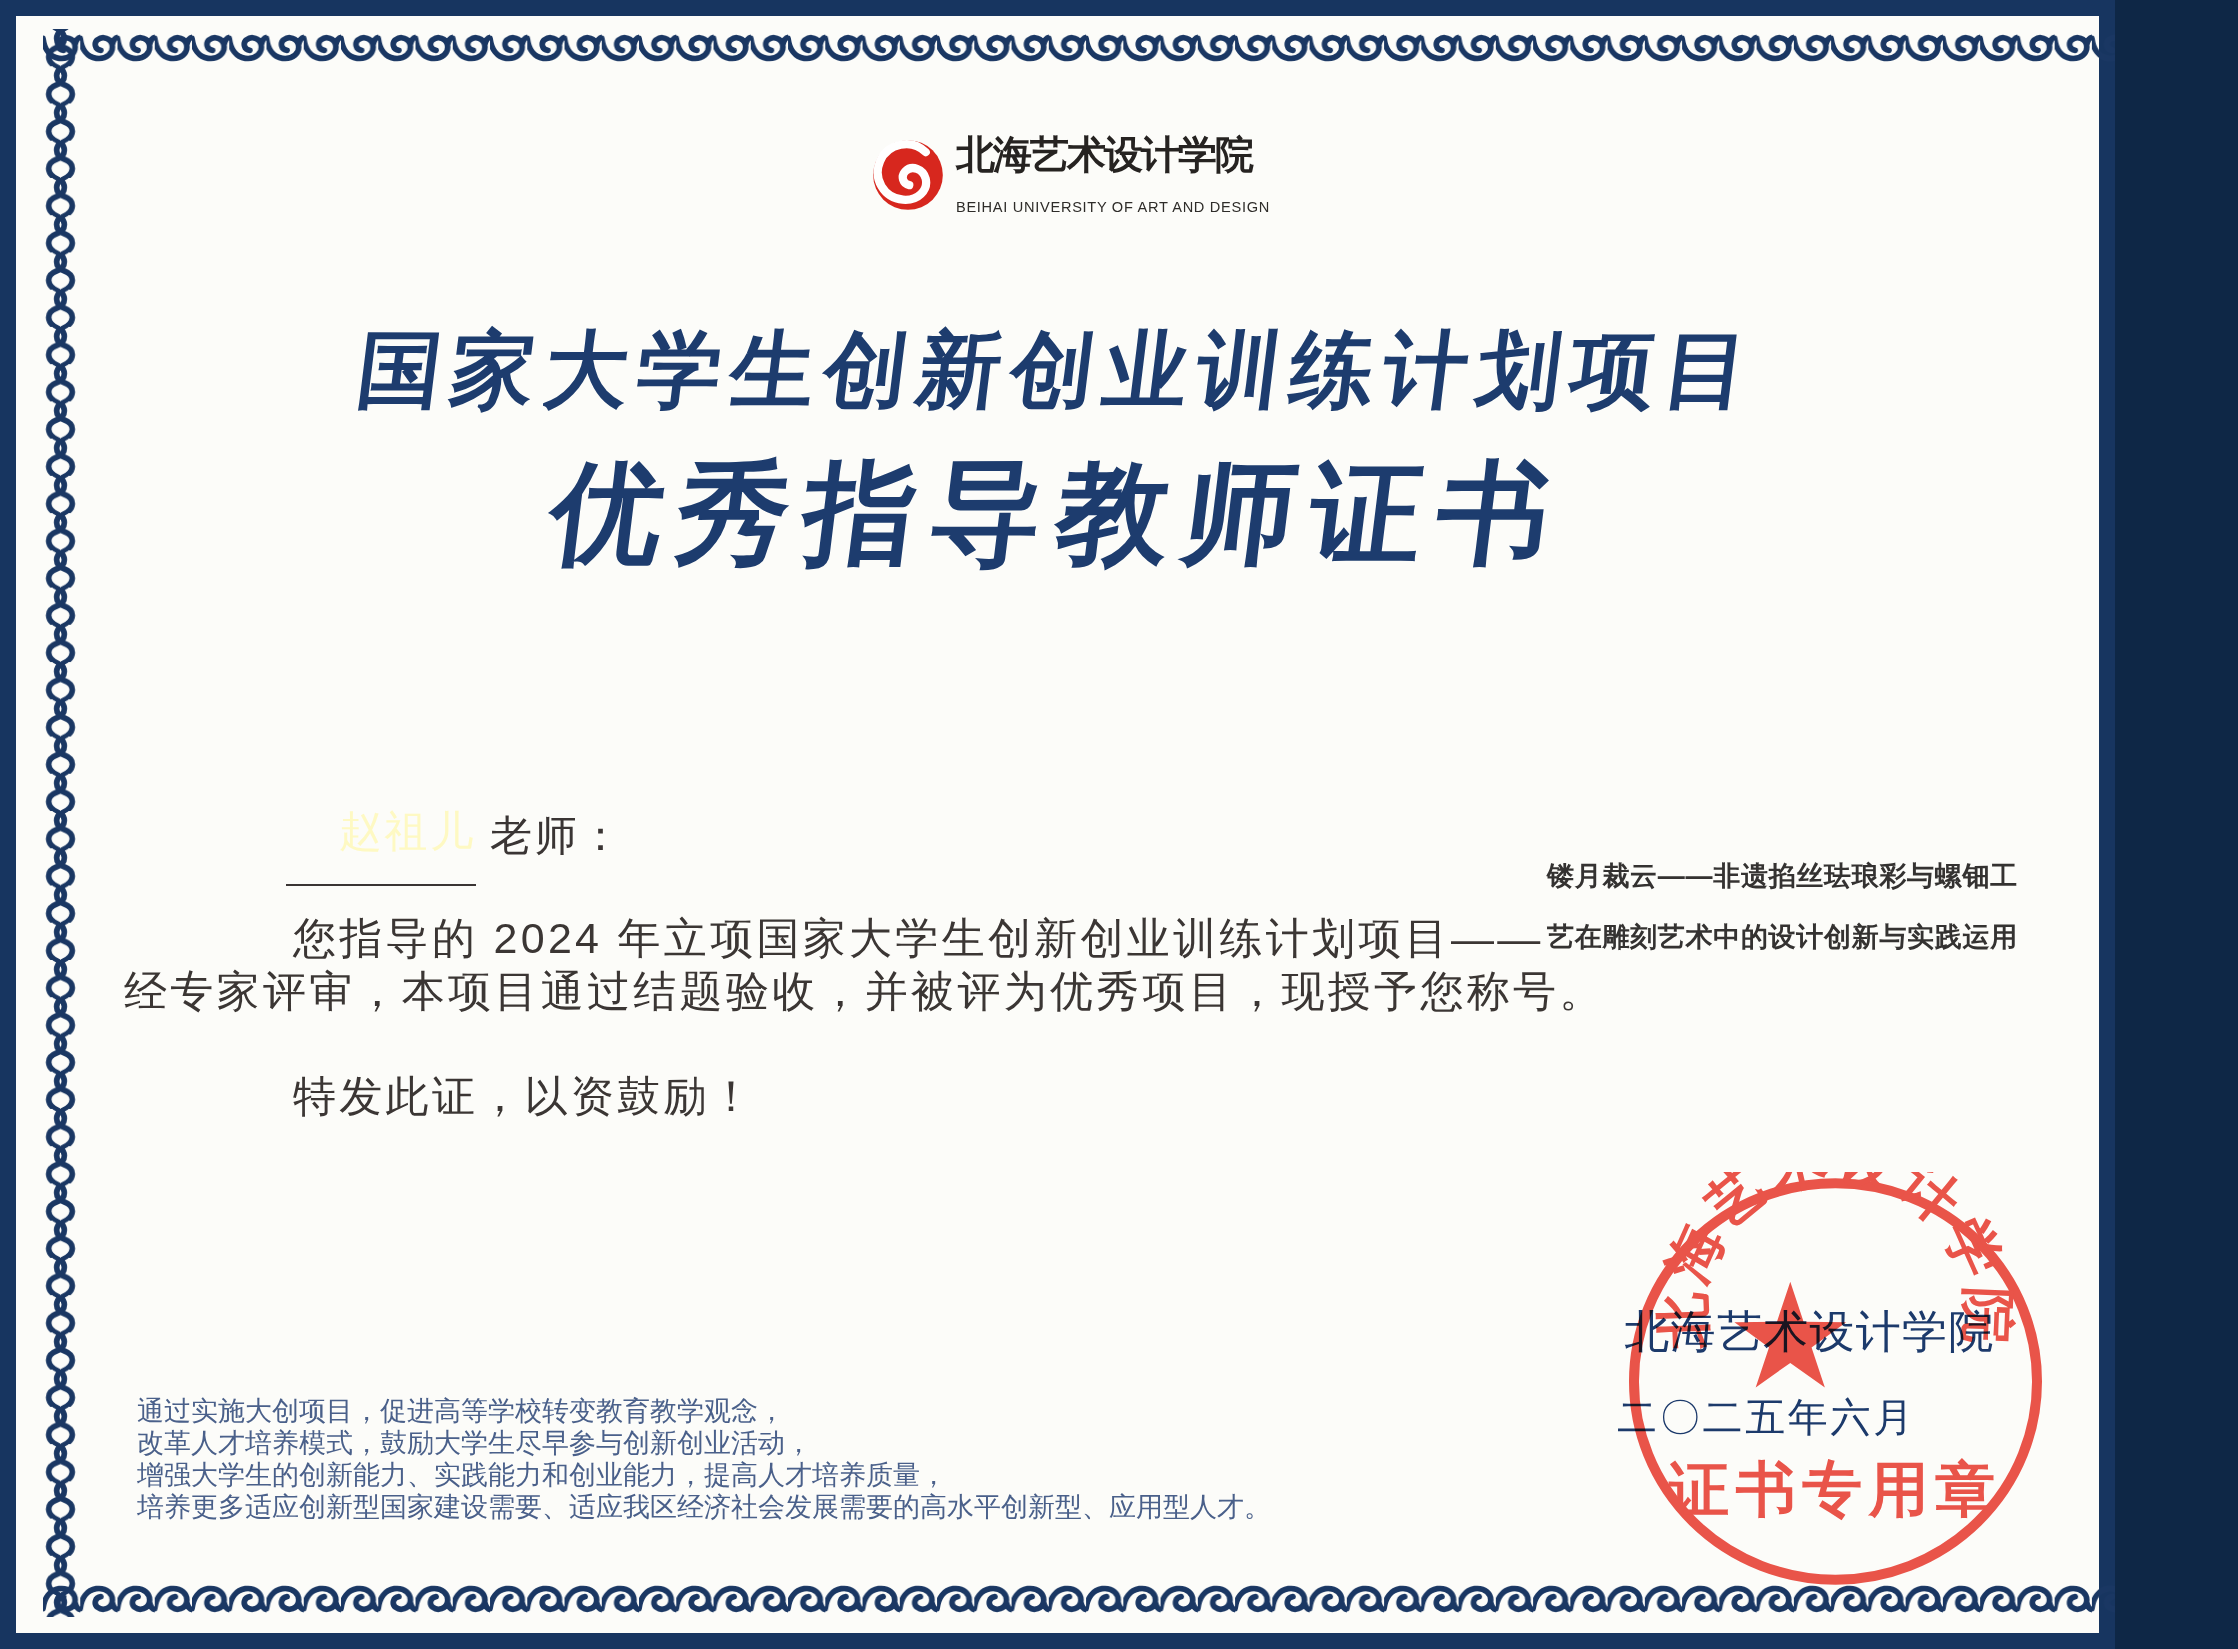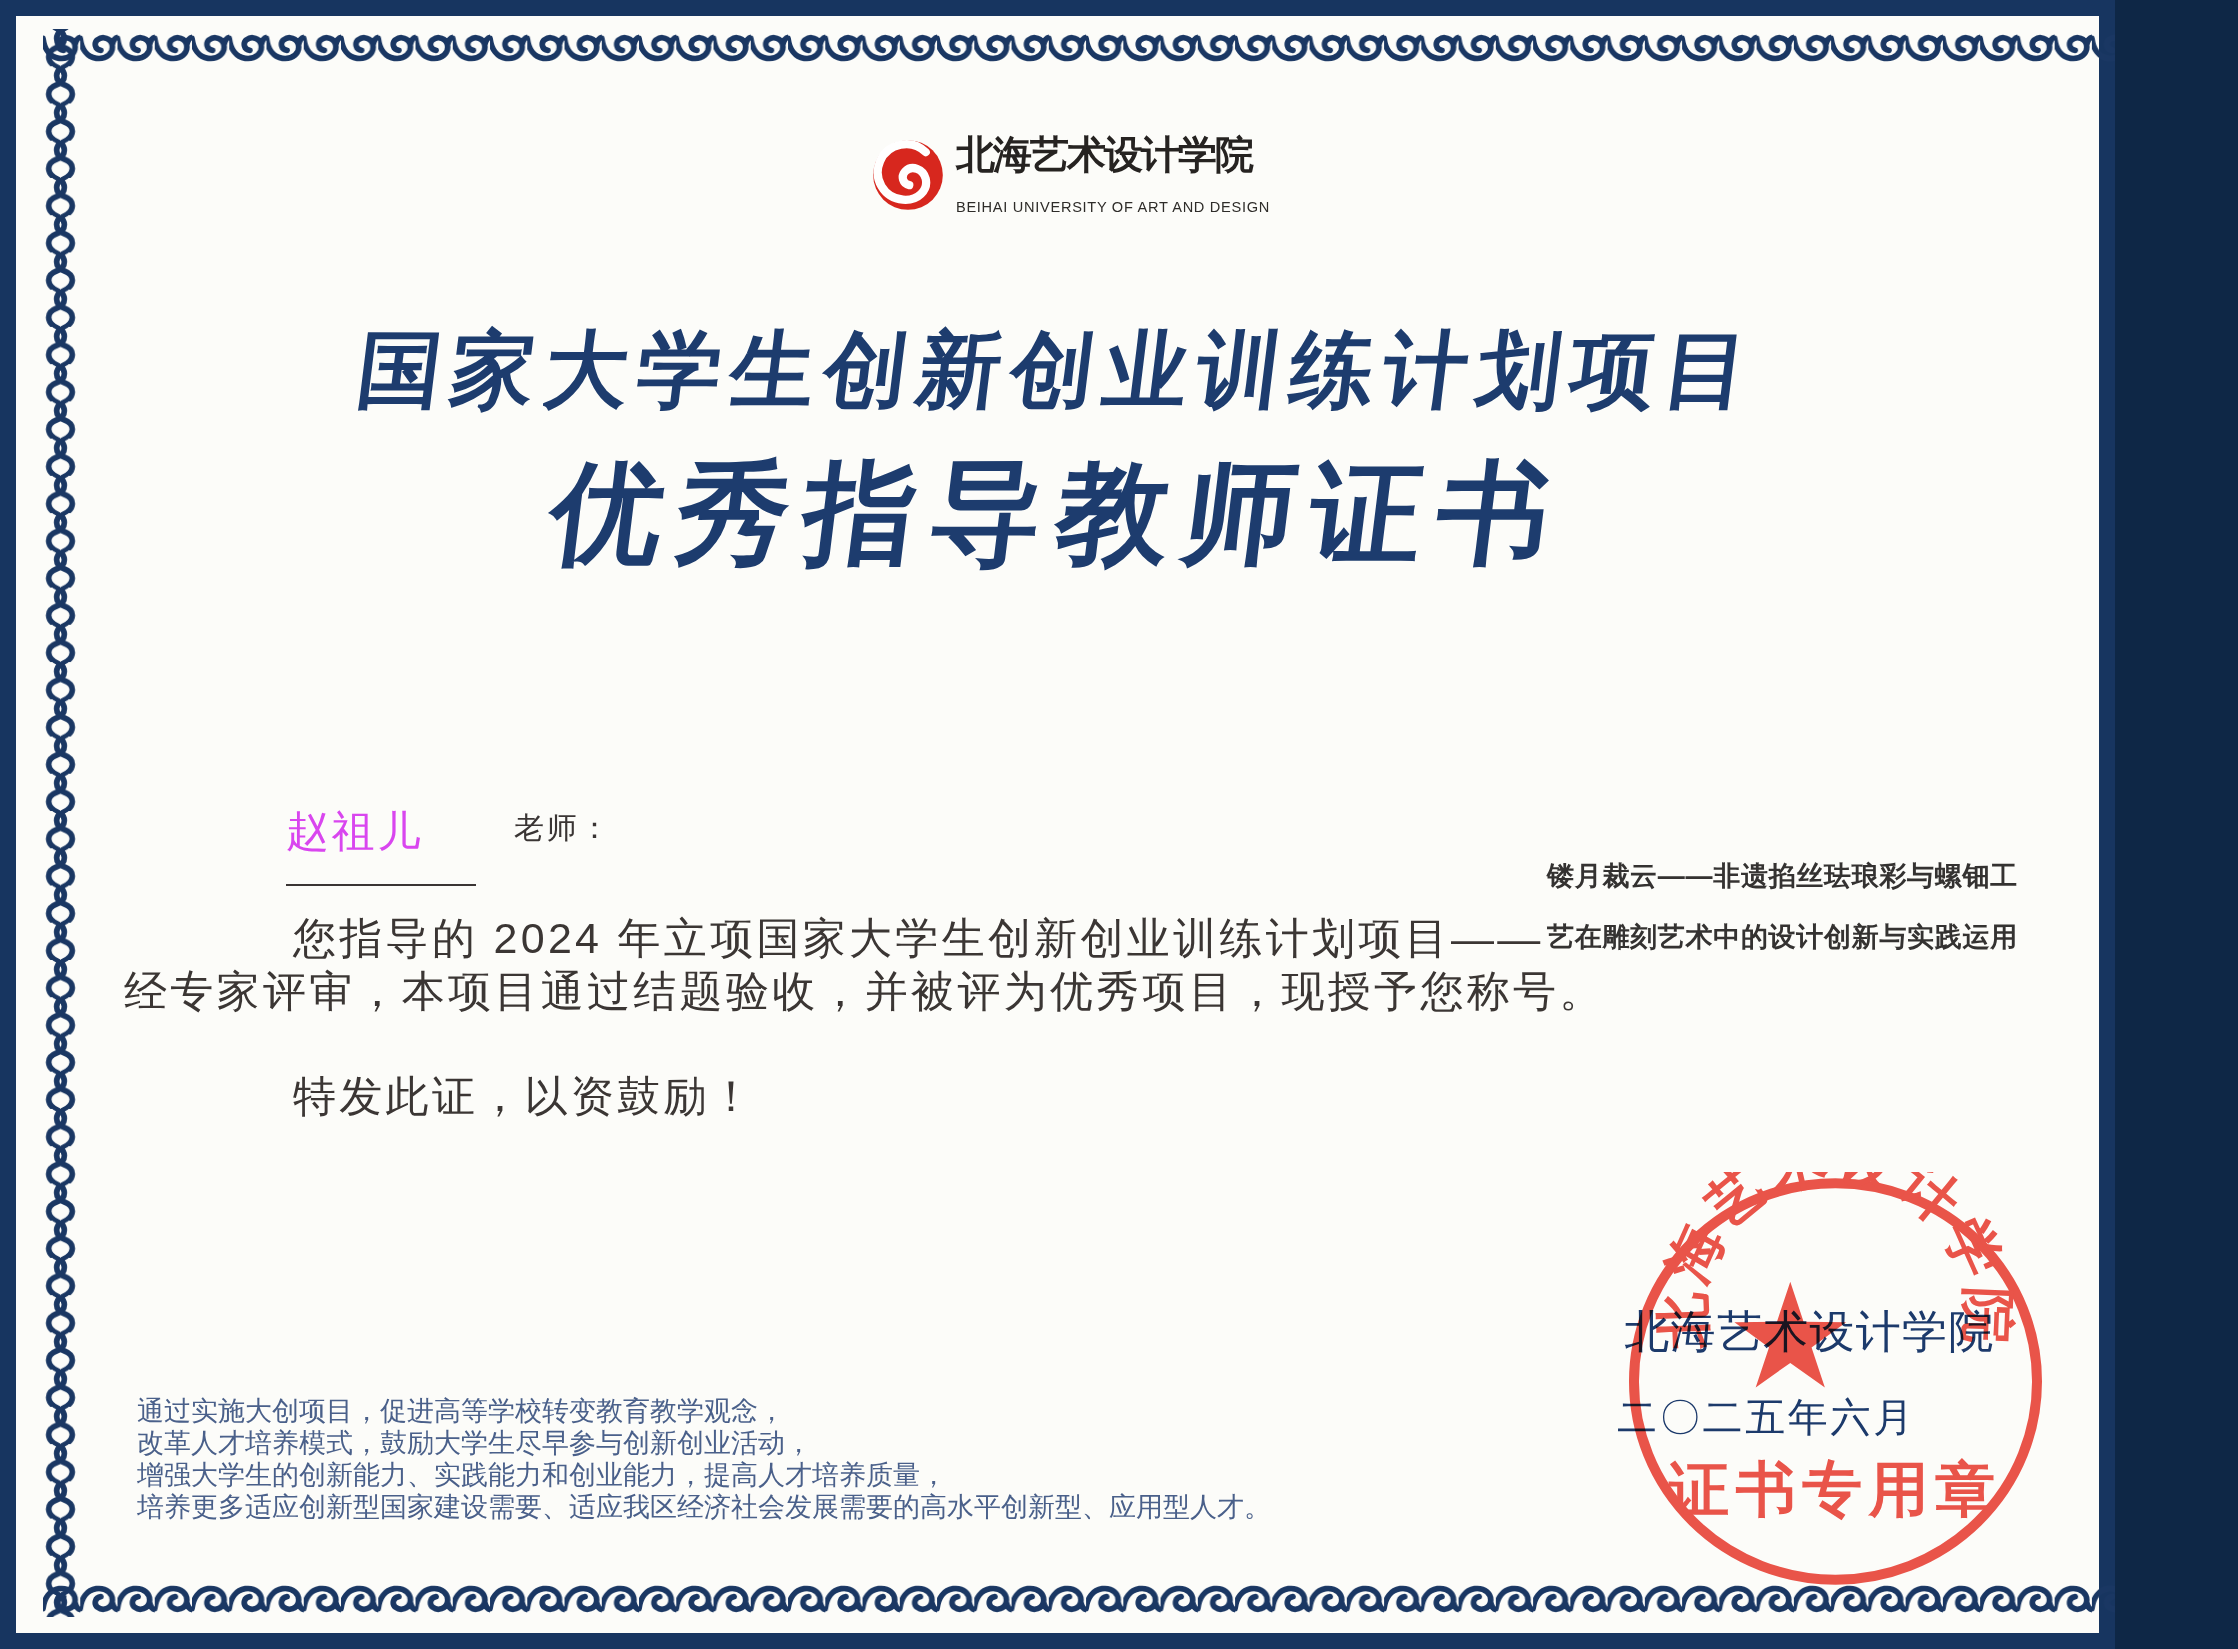--- a/index.html
+++ b/index.html
@@ -35,25 +35,25 @@
   .title1,.title2{
     position:absolute;left:0;right:0;text-align:center;
     font-family:"Liberation Serif", serif;font-weight:700;
     color:#1d3c6e;transform:skewX(-7deg);white-space:nowrap;
   }
   .title1{top:314px;font-size:84px;letter-spacing:9.3px;}
   .title2{top:439px;font-size:112px;letter-spacing:14.6px;}
 
   .name-row{position:absolute;left:286px;top:803px;display:flex;align-items:flex-start;white-space:nowrap;}
   .name{
-    display:inline-block;width:190px;text-align:left;
-    font-size:43px;color:#d946ef;letter-spacing:2.7px;
+    display:inline-block;width:190px;text-align:right;
+    font-size:43px;color:#fef9c3;letter-spacing:2.7px;
     border-bottom:2.7px solid #3a3534;padding-bottom:22.6px;
   }
-  .name-suffix{font-size:30px;color:#3a3534;letter-spacing:2.7px;margin-left:38px;margin-top:5.3px;}
+  .name-suffix{font-size:42px;color:#3a3534;letter-spacing:2.7px;margin-left:14px;margin-top:5.3px;}
 
   .bodyline{position:absolute;font-size:43px;color:#3b3634;letter-spacing:3.3px;white-space:nowrap;}
   .line1{left:293px;top:910px;}
   .line2{left:124px;top:963px;display:flex;align-items:baseline;}
   .line3{left:293px;top:1068px;}
   .award{
     font-family:"Liberation Serif", serif;font-weight:700;
     font-size:64px;color:#ec100b;letter-spacing:1.3px;margin:0 9.3px;
   }
   .project{

